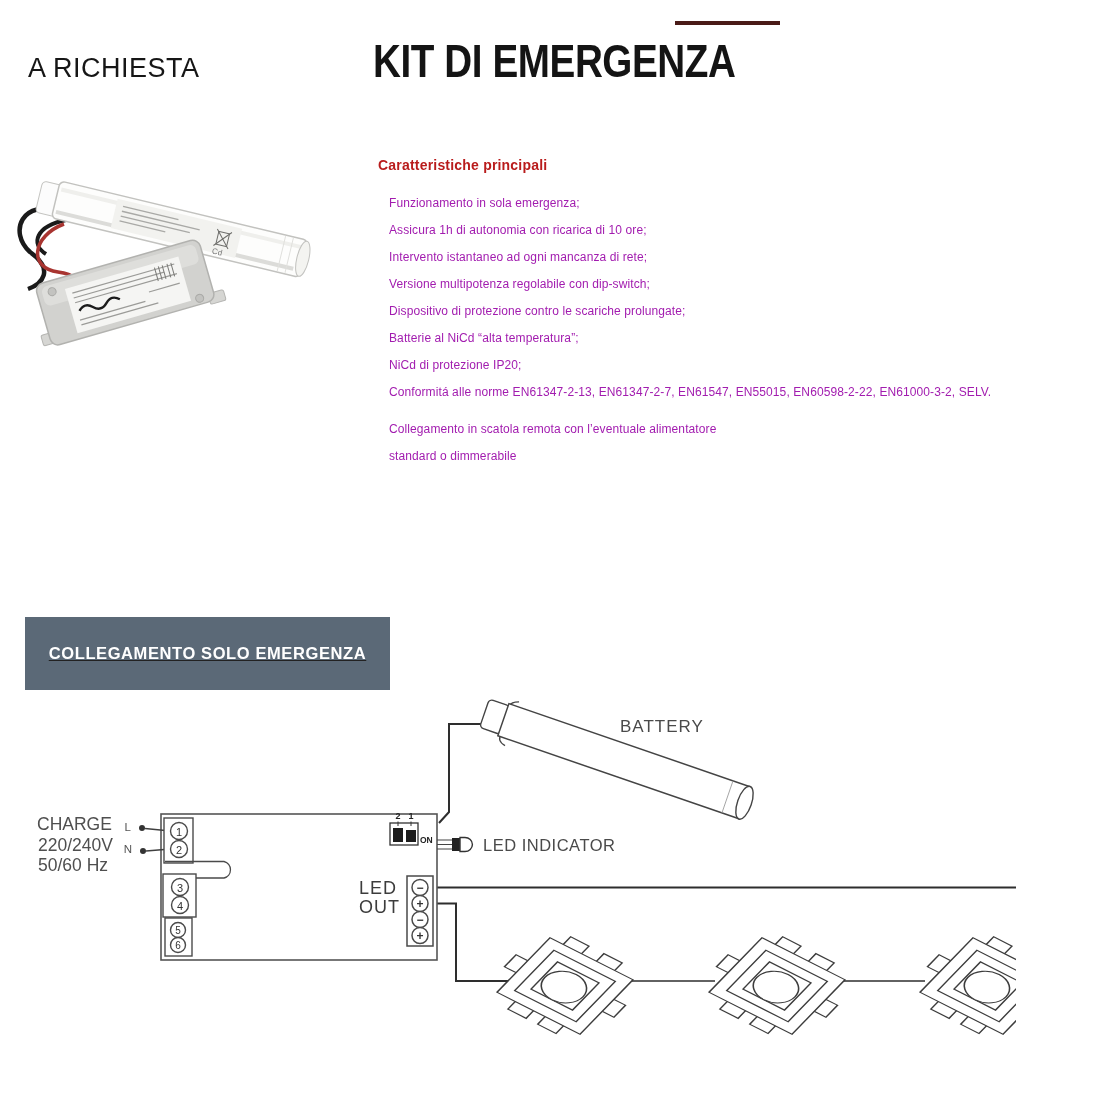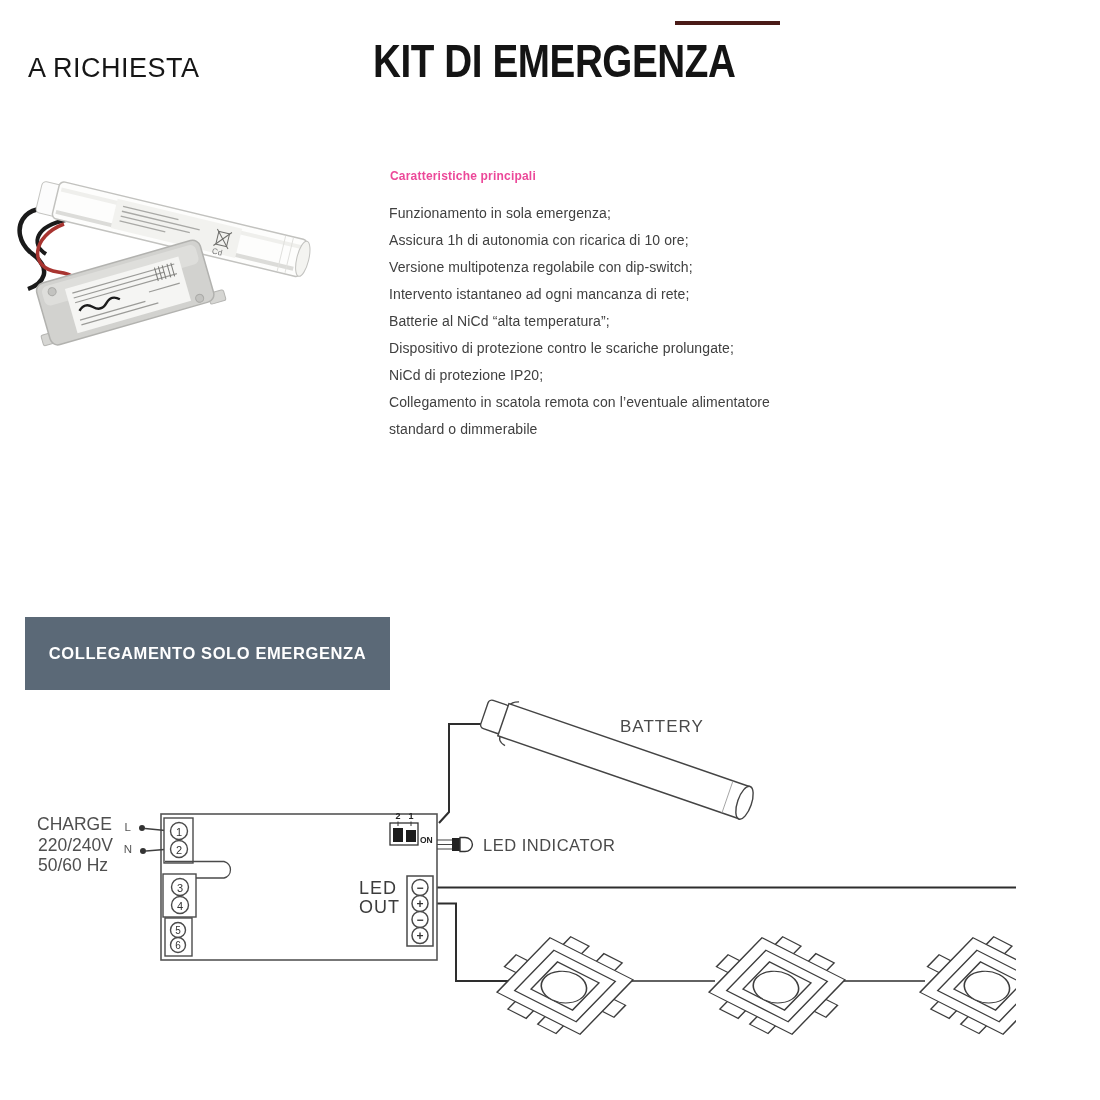--- a/index.html
+++ b/index.html
@@ -5,24 +5,24 @@
   html,body{margin:0;padding:0;background:#fff;}
   .page{position:relative;width:1016px;height:1100px;background:#ffffff;overflow:hidden;
         font-family:"Liberation Sans", sans-serif;color:#222;}
   
   .request-label{position:absolute;left:28px;top:53px;font-size:27px;letter-spacing:.5px;color:#161616;}
   .page-title{position:absolute;left:373px;top:34px;font-size:46px;font-weight:700;color:#141414;
               letter-spacing:-.5px;transform:scaleX(.84);transform-origin:left top;white-space:nowrap;}
   .accent-bar{position:absolute;left:675px;top:21px;width:105px;height:4px;background:#4a1b18;}
   
   .features{position:absolute;left:378px;top:157px;width:712px;}
-  .features h3{margin:12px;font-size:12px;font-weight:700;color:#ec4899;letter-spacing:.2px;}
+  .features h3{margin:0;font-size:14px;font-weight:700;color:#b91c1c;letter-spacing:.2px;}
   .features ul{list-style:none;margin:17px 0 0 0;padding:0 0 0 11px;}
-  .features li{font-size:14px;line-height:27px;color:#404040;white-space:pre-line;letter-spacing:.1px;}
-  .features li:last-child{}
+  .features li{font-size:12px;line-height:27px;color:#a21caf;white-space:pre-line;letter-spacing:.1px;}
+  .features li:last-child{margin-top:10px;}
   
   .banner{position:absolute;left:25px;top:617px;width:365px;height:73px;background:#5b6977;
           display:flex;align-items:center;justify-content:center;}
   .banner span{color:#fff;font-weight:700;font-size:16.5px;letter-spacing:.6px;}
   
   .photo{position:absolute;left:5px;top:155px;}
   .diagram{position:absolute;left:0;top:680px;}
   svg text{font-family:"Liberation Sans", sans-serif;}
 </style>
 </head>
@@ -85,31 +85,32 @@
           <path d="M 168,296 V 310 M 172,296 V 310 M 176,296 V 310 M 181,296 V 310 M 185,296 V 310"></path>
         </g>
     </g>
   </svg>
 
   <div class="features">
     <h3>Caratteristiche principali</h3>
     <ul>
       <li>Funzionamento in sola emergenza;</li>
       <li>Assicura 1h di autonomia con ricarica di 10 ore;</li>
+      <li>Intervento istantaneo ad ogni mancanza di rete;</li>
       <li>Versione multipotenza regolabile con dip-switch;</li>
-      <li>Intervento istantaneo ad ogni mancanza di rete;</li>
+      <li>Dispositivo di protezione contro le scariche prolungate;</li>
       <li>Batterie al NiCd “alta temperatura”;</li>
-      <li>Dispositivo di protezione contro le scariche prolungate;</li>
       <li>NiCd di protezione IP20;</li>
+      <li>Conformitá alle norme EN61347-2-13, EN61347-2-7, EN61547, EN55015, EN60598-2-22, EN61000-3-2, SELV.</li>
       <li>Collegamento in scatola remota con l’eventuale alimentatore
 standard o dimmerabile</li>
     </ul>
   </div>
 
-  <div class="banner" style="background-color: rgb(91, 105, 119);">
+  <div class="banner" style="background-color: rgb(91, 105, 119); text-decoration: underline;">
     <span>COLLEGAMENTO SOLO EMERGENZA</span>
   </div>
 
   <svg class="diagram" width="1100" height="420" viewBox="0 680 1100 420">
     <defs>
       <g id="fixture" stroke="#3d3d3d" stroke-width="1.6" fill="#fff">
         <rect x="-34" y="-64" width="22" height="15"></rect>
         <rect x="6" y="-64" width="22" height="15"></rect>
         <rect x="-64" y="-8" width="15" height="22"></rect>
         <rect x="49" y="-14" width="15" height="22"></rect>

